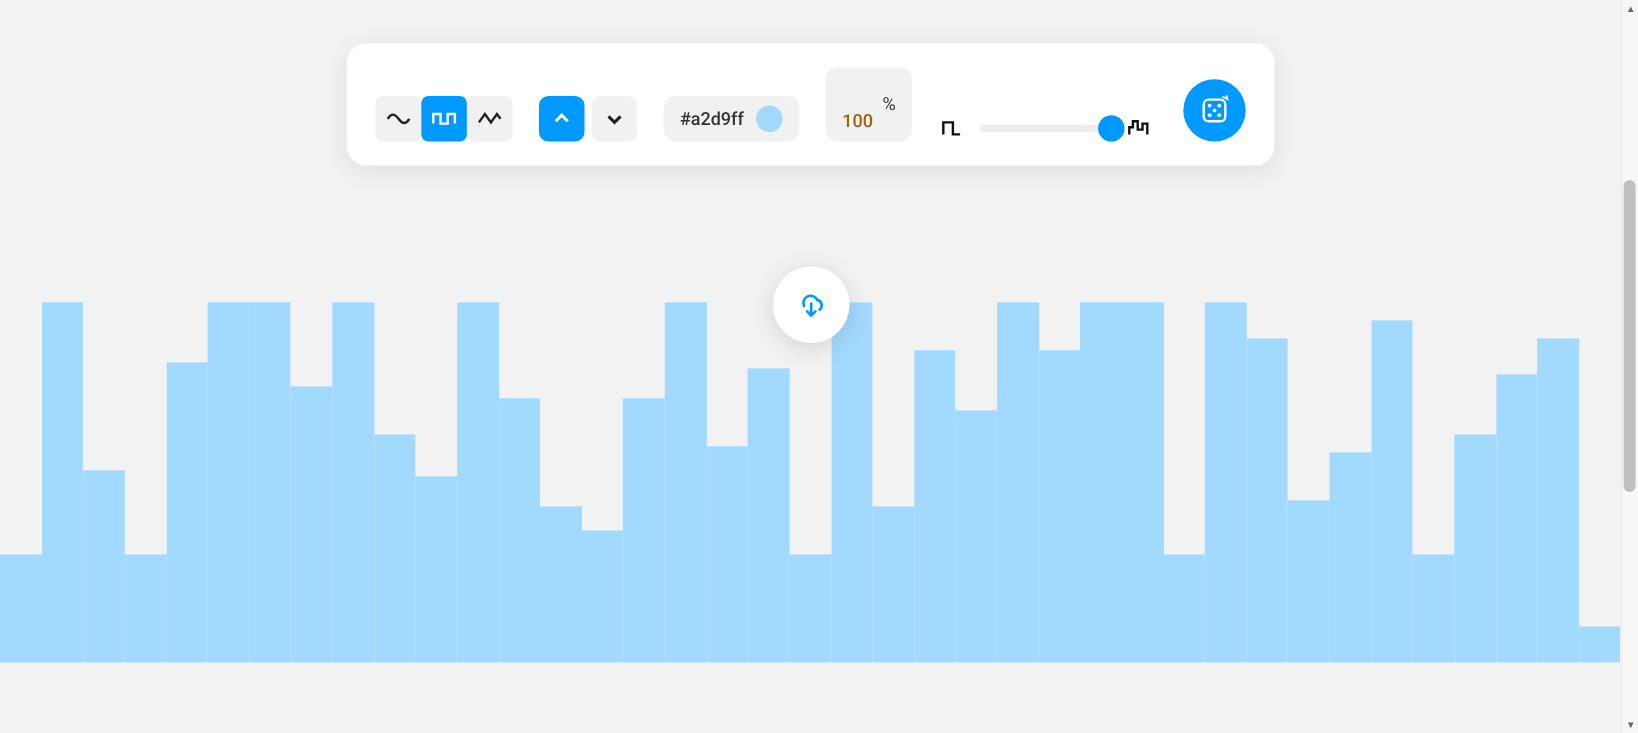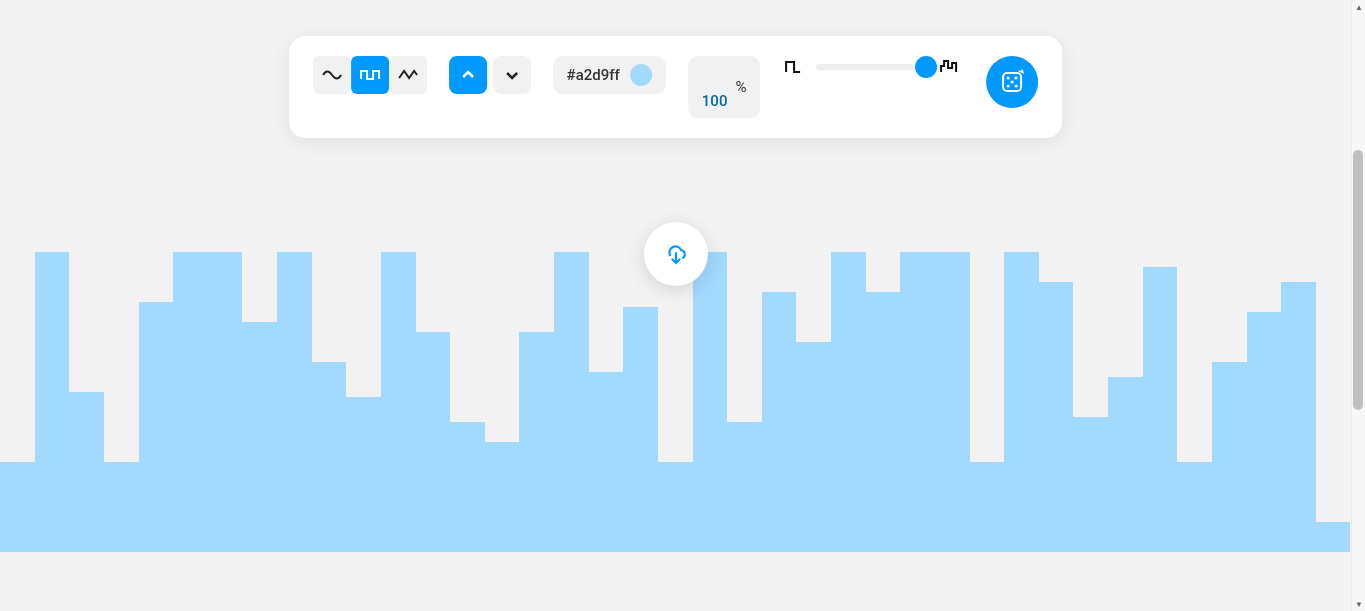--- a/index.html
+++ b/index.html
@@ -50,21 +50,21 @@
     .toolbar {
       position: absolute;
       top: 36px;
       left: 50%;
       transform: translateX(-50%);
       background: #ffffff;
       border-radius: 16px;
       box-shadow: 0 4px 20px rgba(0,0,0,0.08);
       padding: 20px 24px;
       display: flex;
-      align-items: flex-start;
+      align-items: flex-end;
       gap: 22px;
     }
     
     .wave-group {
       display: flex;
       align-items: center;
       gap: 0;
     }
     .wave-btn {
       width: 38px;
@@ -127,21 +127,21 @@
     
     .opacity-pill {
       display: flex;
       align-items: center;
       gap: 8px;
       background: #f1f1f1;
       border-radius: 10px;
       padding: 8px 14px;
       cursor: pointer;
     }
-    .opacity-val { font-size: 15px; color: #0369a1; font-weight: 500; margin-top: 28px; }
+    .opacity-val { font-size: 15px; color: #a16207; font-weight: 500; margin-top: 28px; }
     .opacity-unit { font-size: 15px; color: #333; }
     
     .complexity-group {
       display: flex;
       align-items: center;
       gap: 12px;
     }
     .complexity-icon {
       width: 22px;
       height: 22px;

